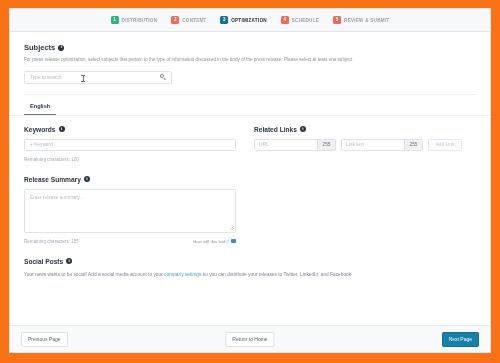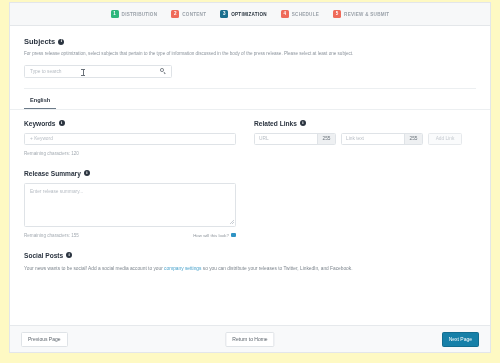--- a/index.html
+++ b/index.html
@@ -10,23 +10,23 @@
     height: 363px;
     overflow: hidden;
     font-family: "Liberation Sans", sans-serif;
   }
 
   #frame {
     position: absolute;
     left: 0; top: 0;
     width: 500px;
     height: 363px;
-    background: #fef9c3;
-    box-sizing: border-box;
-    padding: 2px 9px 10px 9px;
+    background: #f97316;
+    box-sizing: border-box;
+    padding: 8px 9px 10px 9px;
   }
 
   #app {
     width: 100%;
     height: 100%;
     background: #ffffff;
     box-sizing: border-box;
     border: 1px solid #e3e6ea;
     display: flex;
     flex-direction: column;

